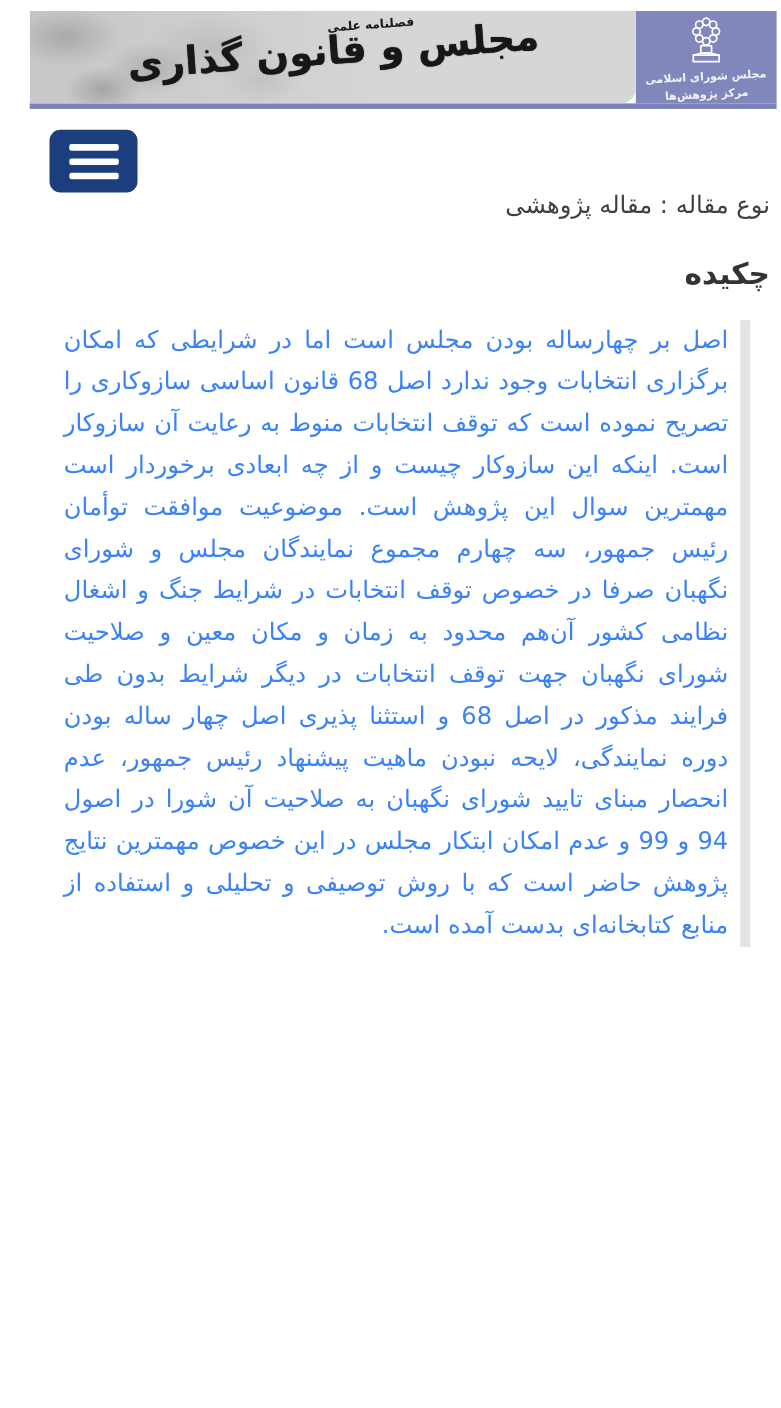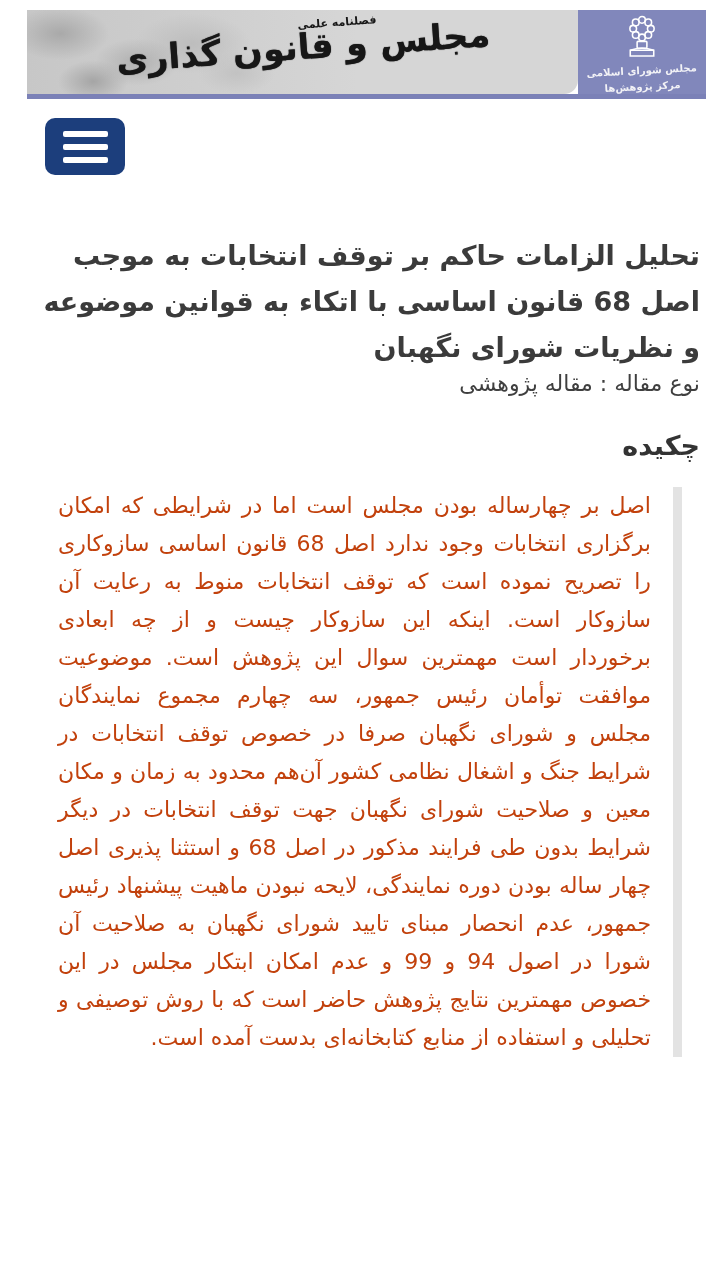--- a/index.html
+++ b/index.html
@@ -99,23 +99,23 @@
     direction: ltr; cursor: pointer;
   }
 
   .affiliation { margin-top: 34px; font-size: 22px; color: #3f3f3f; }
 
   .abstract-heading { margin-top: 34px; font-size: 27px; font-weight: bold; color: #333333; }
 
   .abstract {
     margin: 26px 18px 0 16px;
     border-right: 9px solid #e3e3e3;
-    padding-right: 22px;
+    padding-right: 11px;
     font-size: 22px; line-height: 38px;
-    color: #c2410c;
+    color: #3b82f6;
     text-align: justify;
   }
 </style>
 </head>
 <body>
 
 <div class="banner-wrap">
   <div class="banner">
     <div class="banner-photo">
       <div class="calligraphy">
@@ -149,21 +149,20 @@
 </div>
 
 <button class="menu-btn" aria-label="menu">
   <span class="menu-bar"></span>
   <span class="menu-bar"></span>
   <span class="menu-bar"></span>
 </button>
 
 <div class="content">
 
-  <h1 class="article-title">تحلیل الزامات حاکم بر توقف انتخابات به موجب اصل 68 قانون اساسی با اتکاء به قوانین موضوعه و نظریات شورای نگهبان</h1>
 
   <div class="article-type">نوع مقاله : مقاله پژوهشی</div>
 
 
 
 
   <div class="abstract-heading">چکیده</div>
 
   <blockquote class="abstract">اصل بر چهارساله بودن مجلس است اما در شرایطی که امکان برگزاری انتخابات وجود ندارد اصل 68 قانون اساسی سازوکاری را تصریح نموده است که توقف انتخابات منوط به رعایت آن سازوکار است. اینکه این سازوکار چیست و از چه ابعادی برخوردار است مهمترین سوال این پژوهش است. موضوعیت موافقت توأمان رئیس جمهور، سه چهارم مجموع نمایندگان مجلس و شورای نگهبان صرفا در خصوص توقف انتخابات در شرایط جنگ و اشغال نظامی کشور آن‌هم محدود به زمان و مکان معین و صلاحیت شورای نگهبان جهت توقف انتخابات در دیگر شرایط بدون طی فرایند مذکور در اصل 68 و استثنا پذیری اصل چهار ساله بودن دوره نمایندگی، لایحه نبودن ماهیت پیشنهاد رئیس جمهور، عدم انحصار مبنای تایید شورای نگهبان به صلاحیت آن شورا در اصول 94 و 99 و عدم امکان ابتکار مجلس در این خصوص مهمترین نتایج پژوهش حاضر است که با روش توصیفی و تحلیلی و استفاده از منابع کتابخانه‌ای بدست آمده است.</blockquote>
 

